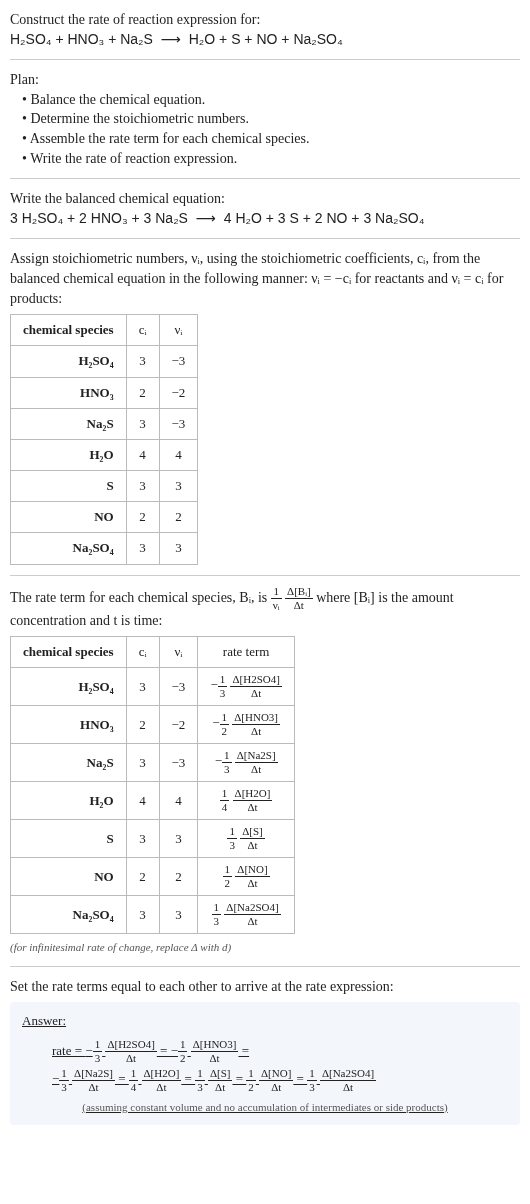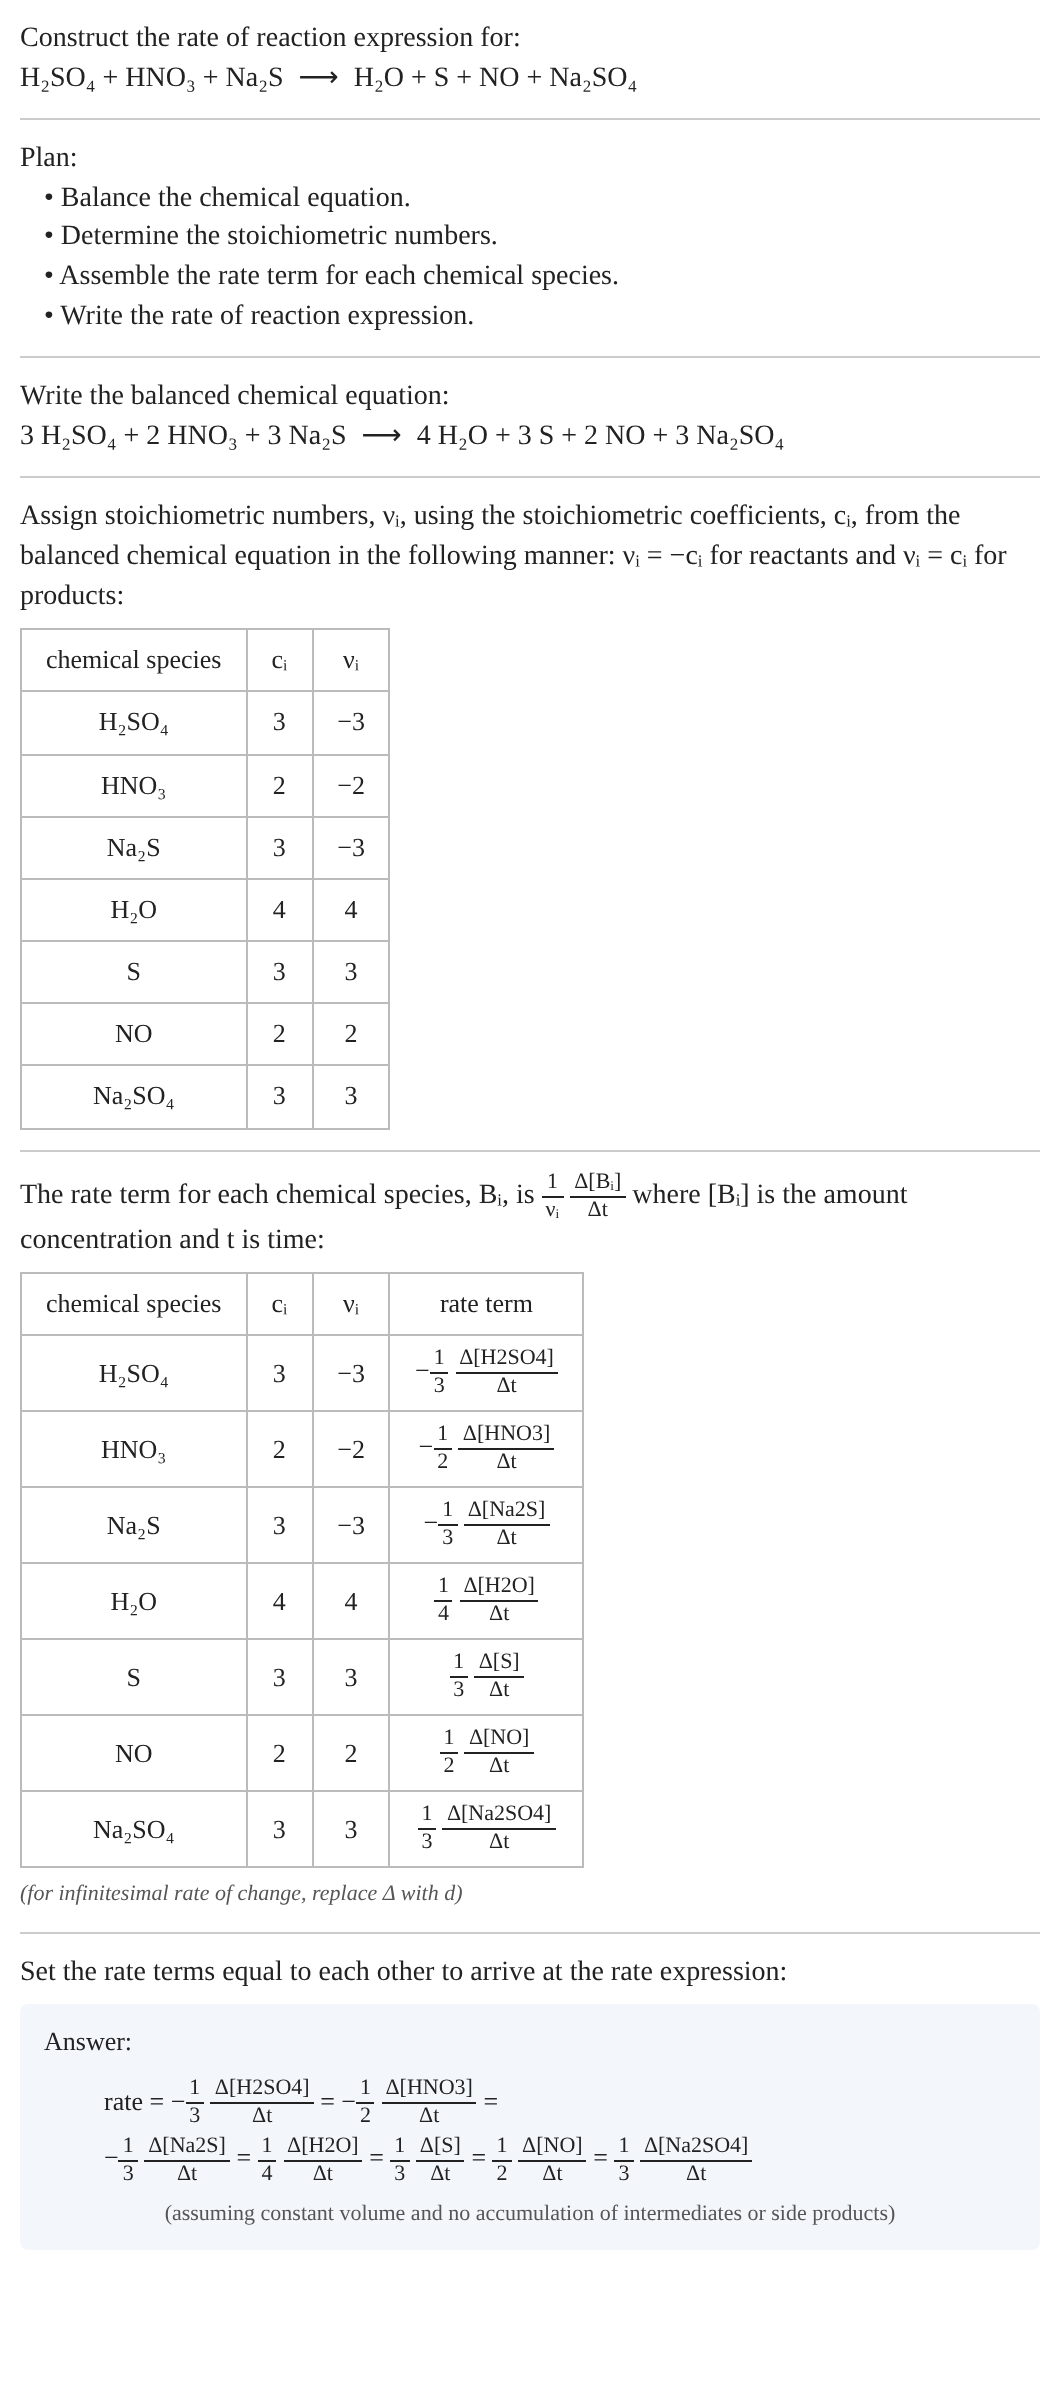--- a/index.html
+++ b/index.html
@@ -15,55 +15,56 @@
   }
   .section {
     margin-bottom: 8px;
   }
   hr {
     border: none;
     border-top: 1px solid #ccc;
     margin: 10px 0;
   }
   .eq {
-    font-family: Liberation Serif, serif;
+    font-family: Liberation Sans, sans-serif;
   }
   .plan-item { margin-left: 12px; }
   table.data {
     border-collapse: collapse;
     margin: 6px 0;
     font-size: 13px;
   }
   table.data th, table.data td {
     border: 1px solid #bbb;
     padding: 6px 12px;
     text-align: center;
     font-weight: normal;
   }
-  table.data th:first-child, table.data td:first-child { text-align: center; }
+  table.data th:first-child, table.data td:first-child { text-align: right; font-weight: bold; }
   .frac {
     display: inline-block;
     vertical-align: middle;
     text-align: center;
     font-size: 11px;
     line-height: 1;
   }
   .frac .num { display:block; border-bottom:1px solid #222; padding:0 2px 1px; }
   .frac .den { display:block; padding:1px 2px 0; }
   .note {
     font-size: 11px;
     color: #555;
     font-style: italic;
   }
   .answer-box {
     background: #f3f7fb;
     border-radius: 4px;
     padding: 10px 12px;
     margin-top: 6px;
     font-size: 13px;
+    text-decoration: underline;
   }
   .answer-box .center-note {
     text-align: center;
     font-size: 11px;
     color: #555;
     margin-top: 6px;
   }
   .arrow { padding: 0 4px; }
   .rate-eq { margin: 6px 0 0 30px; line-height: 2.2; }
 </style>

